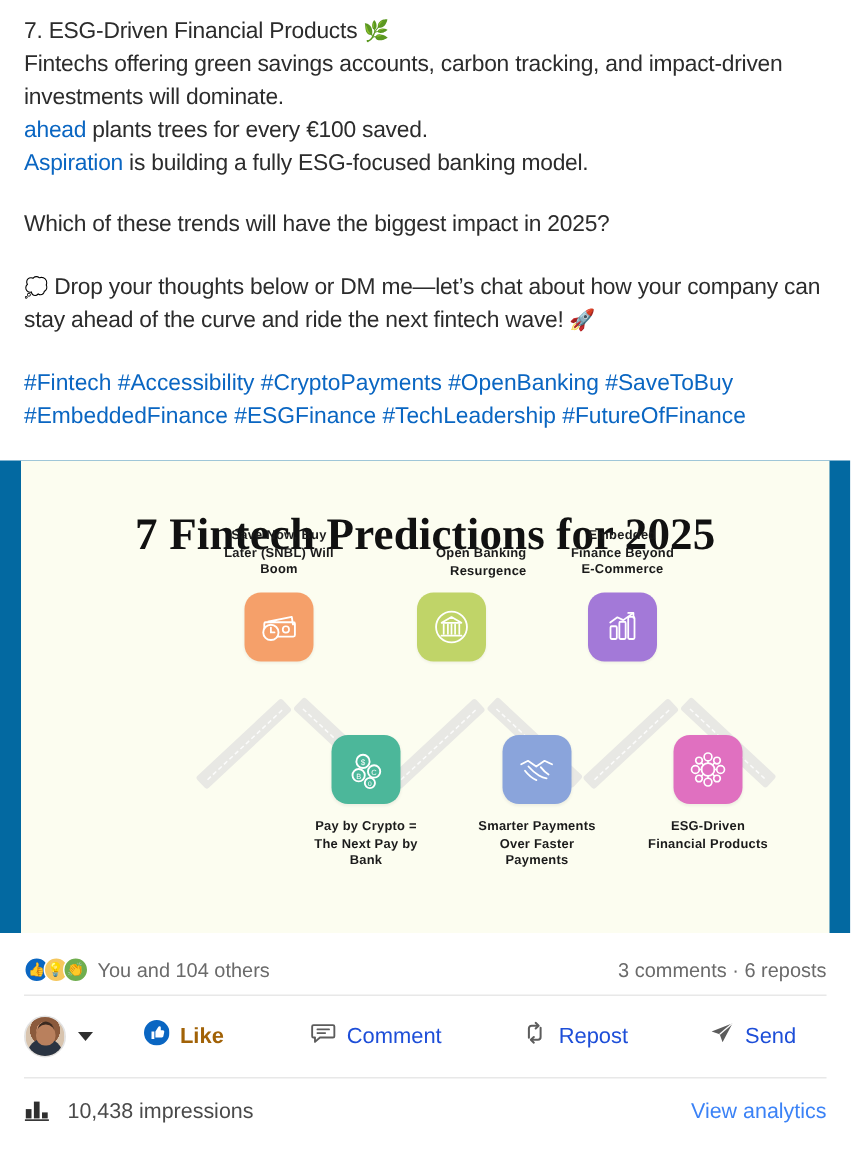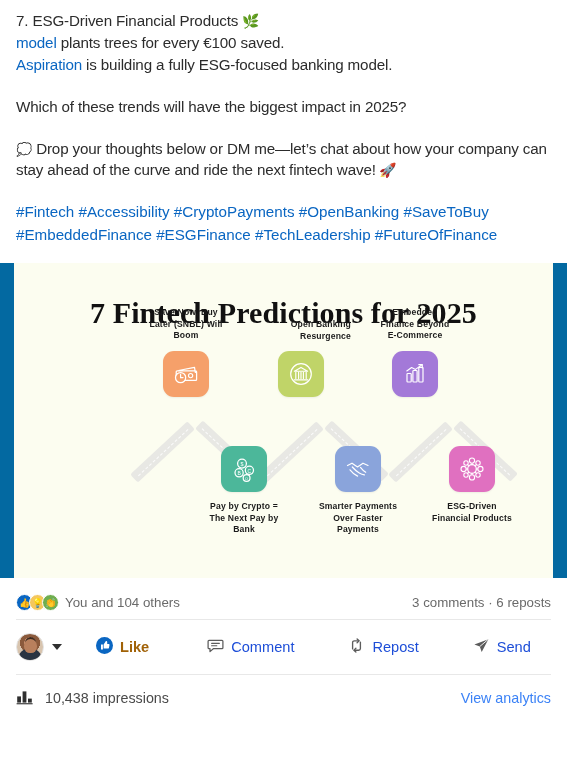--- a/index.html
+++ b/index.html
@@ -252,21 +252,22 @@
     font-weight: 400;
   }
 </style>
 </head>
 <body>
 
 <div class="post">
 
   <div class="post-text">
     <p><span>7. ESG-Driven Financial Products</span> <span class="emoji seedling">🌿</span></p>
-    <p><span class="link">model</span><span> plants trees for every €100 saved.</span></p>
+    <p>Fintechs offering green savings accounts, carbon tracking, and impact-driven investments will dominate.</p>
+    <p><span class="link">ahead</span><span> plants trees for every €100 saved.</span></p>
     <p><span class="link">Aspiration</span><span> is building a fully ESG-focused banking model.</span></p>
     <div class="blank-line"></div>
     <p>Which of these trends will have the biggest impact in 2025?</p>
     <div class="blank-line"></div>
     <p><span class="emoji bubble">💭</span> <span>Drop your thoughts below or DM me—let’s chat about how your company can stay ahead of the curve and ride the next fintech wave!</span> <span class="emoji">🚀</span></p>
   </div>
 
   <div class="hashtags">
     <div>#Fintech #Accessibility #CryptoPayments #OpenBanking #SaveToBuy</div>
     <div>#EmbeddedFinance #ESGFinance #TechLeadership #FutureOfFinance</div>

